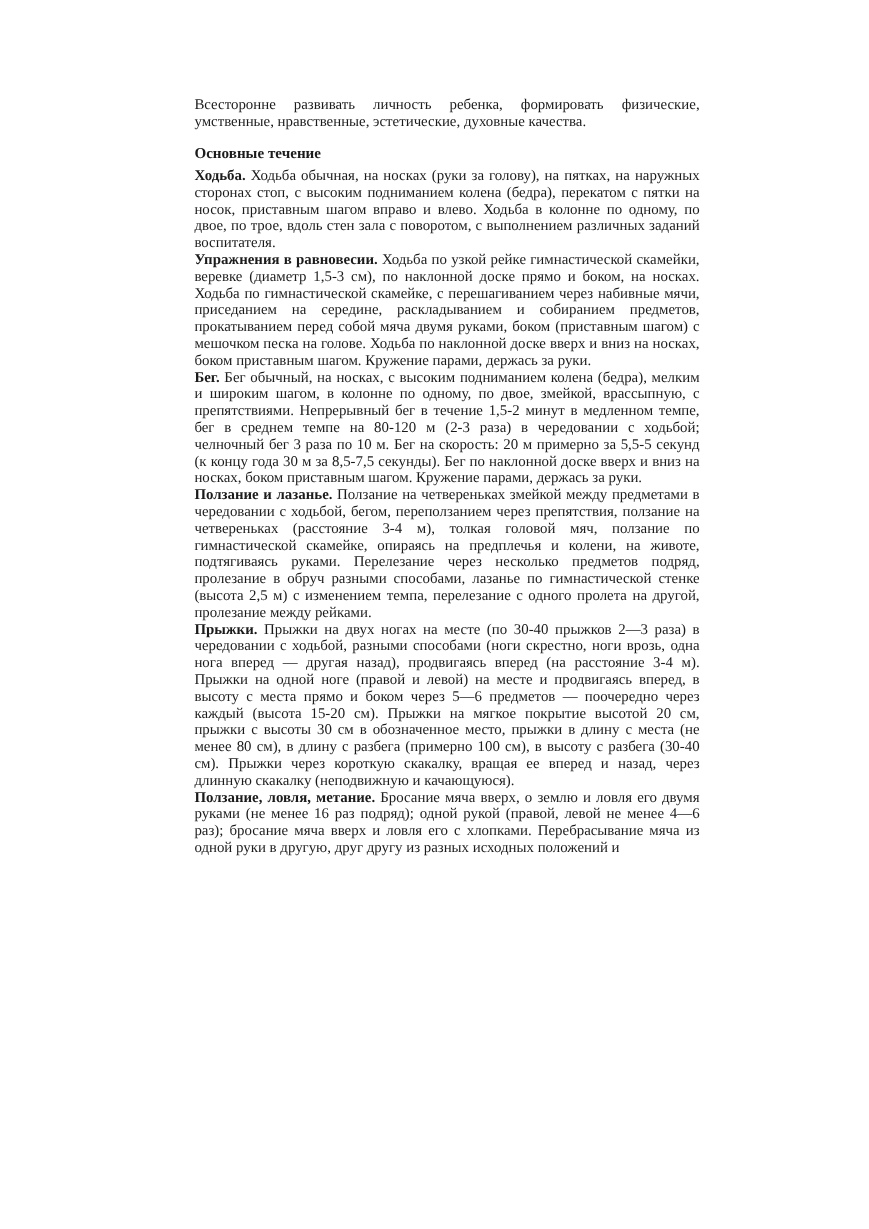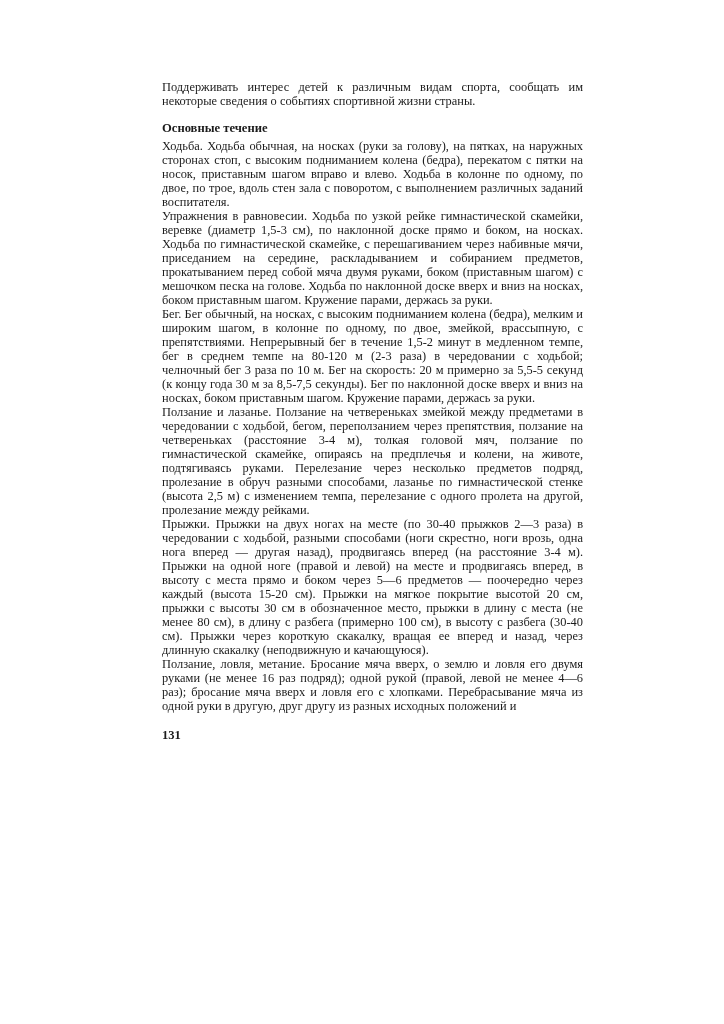--- a/index.html
+++ b/index.html
@@ -25,46 +25,45 @@
     line-height: 14px;
     text-align: justify;
   }
   .heading {
     margin: 13px 0 4px 0;
     font-size: 12.6px;
     line-height: 14px;
     font-weight: bold;
     text-align: left;
   }
-  .lead { font-weight: normal; }
+  .lead { font-weight: bold; }
   .page-number {
     margin: 15px 0 0 0;
     font-size: 12.6px;
     line-height: 14px;
     font-weight: bold;
     text-align: left;
   }
 </style>
 </head>
 <body>
 
 <div class="page">
 
+  <p class="para">Всесторонне развивать личность ребенка, формировать физические, умственные, нравственные, эстетические, духовные качества.</p>
 
-  <p class="para">Поддерживать интерес детей к различным видам спорта, сообщать им некоторые сведения о событиях спортивной жизни страны.</p>
 
   <p class="heading">Основные течение</p>
 
   <p class="para"><b class="lead">Ходьба.</b><span> Ходьба обычная, на носках (руки за голову), на пятках, на наружных сторонах стоп, с высоким подниманием колена (бедра), перекатом с пятки на носок, приставным шагом вправо и влево. Ходьба в колонне по одному, по двое, по трое, вдоль стен зала с поворотом, с выполнением различных заданий воспитателя.</span></p>
 
   <p class="para"><b class="lead">Упражнения в равновесии.</b><span> Ходьба по узкой рейке гимнастической скамейки, веревке (диаметр 1,5-3 см), по наклонной доске прямо и боком, на носках. Ходьба по гимнастической скамейке, с перешагиванием через набивные мячи, приседанием на середине, раскладыванием и собиранием предметов, прокатыванием перед собой мяча двумя руками, боком (приставным шагом) с мешочком песка на голове. Ходьба по наклонной доске вверх и вниз на носках, боком приставным шагом. Кружение парами, держась за руки.</span></p>
 
   <p class="para"><b class="lead">Бег.</b><span> Бег обычный, на носках, с высоким подниманием колена (бедра), мелким и широким шагом, в колонне по одному, по двое, змейкой, врассыпную, с препятствиями. Непрерывный бег в течение 1,5-2 минут в медленном темпе, бег в среднем темпе на 80-120 м (2-3 раза) в чередовании с ходьбой; челночный бег 3 раза по 10 м. Бег на скорость: 20 м примерно за 5,5-5 секунд (к концу года 30 м за 8,5-7,5 секунды). Бег по наклонной доске вверх и вниз на носках, боком приставным шагом. Кружение парами, держась за руки.</span></p>
 
   <p class="para"><b class="lead">Ползание и лазанье.</b><span> Ползание на четвереньках змейкой между предметами в чередовании с ходьбой, бегом, переползанием через препятствия, ползание на четвереньках (расстояние 3-4 м), толкая головой мяч, ползание по гимнастической скамейке, опираясь на предплечья и колени, на животе, подтягиваясь руками. Перелезание через несколько предметов подряд, пролезание в обруч разными способами, лазанье по гимнастической стенке (высота 2,5 м) с изменением темпа, перелезание с одного пролета на другой, пролезание между рейками.</span></p>
 
   <p class="para"><b class="lead">Прыжки.</b><span> Прыжки на двух ногах на месте (по 30-40 прыжков 2—3 раза) в чередовании с ходьбой, разными способами (ноги скрестно, ноги врозь, одна нога вперед — другая назад), продвигаясь вперед (на расстояние 3-4 м). Прыжки на одной ноге (правой и левой) на месте и продвигаясь вперед, в высоту с места прямо и боком через 5—6 предметов — поочередно через каждый (высота 15-20 см). Прыжки на мягкое покрытие высотой 20 см, прыжки с высоты 30 см в обозначенное место, прыжки в длину с места (не менее 80 см), в длину с разбега (примерно 100 см), в высоту с разбега (30-40 см). Прыжки через короткую скакалку, вращая ее вперед и назад, через длинную скакалку (неподвижную и качающуюся).</span></p>
 
   <p class="para"><b class="lead">Ползание, ловля, метание.</b><span> Бросание мяча вверх, о землю и ловля его двумя руками (не менее 16 раз подряд); одной рукой (правой, левой не менее 4—6 раз); бросание мяча вверх и ловля его с хлопками. Перебрасывание мяча из одной руки в другую, друг другу из разных исходных положений и</span></p>
 
-  <p class="page-number">131</p>
 
 </div>
 
 </body></html>

